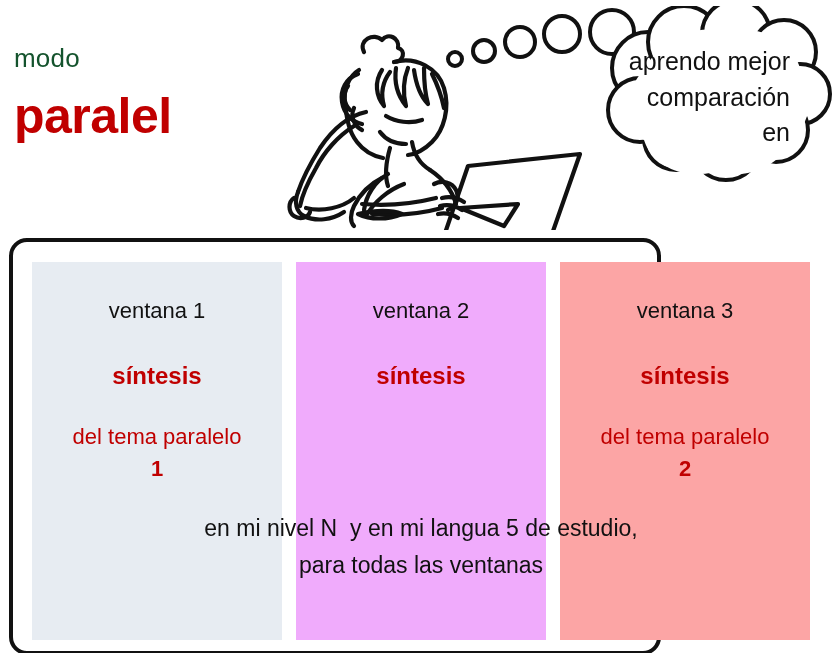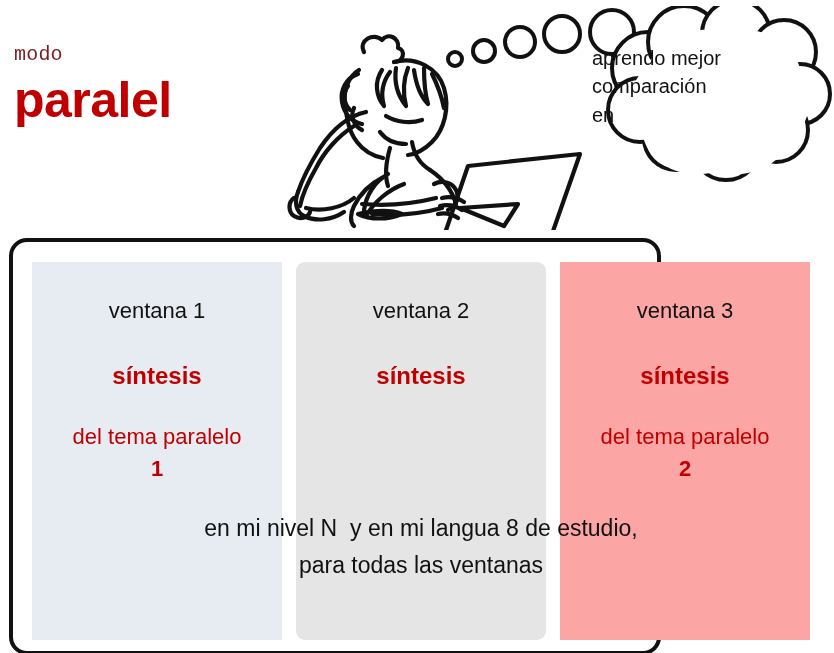--- a/index.html
+++ b/index.html
@@ -20,32 +20,31 @@
   }
 
   
   #title-block {
     position: absolute;
     left: 14px;
     top: 44px;
     width: 300px;
   }
   #title-modo {
-    font-size: 20px;
-    color: #7f1d1d;
+    font-size: 26px;
+    color: #14532d;
     line-height: 1.1;
     letter-spacing: 0.2px;
-    font-family: Liberation Mono, monospace;
   }
   #title-paralel {
     font-size: 50px;
     font-weight: bold;
     color: #C00000;
     line-height: 1.05;
-    margin-top: 8px;
+    margin-top: 17px;
     letter-spacing: -0.5px;
   }
 
   
   #illustration {
     position: absolute;
     left: 262px;
     top: 8px;
     width: 340px;
     height: 222px;
@@ -55,22 +54,22 @@
     left: 440px;
     top: 6px;
     width: 394px;
     height: 180px;
   }
   #cloud-text {
     position: absolute;
     left: 592px;
     top: 44px;
     width: 198px;
-    text-align: left;
-    font-size: 20px;
+    text-align: right;
+    font-size: 25px;
     color: #111111;
     line-height: 1.42;
   }
 
   
   #panel-container {
     position: absolute;
     left: 9px;
     top: 238px;
     width: 652px;
@@ -247,40 +246,40 @@
         <div class="col-inner">
           <div class="col-window-label">ventana 1</div>
           <div class="col-synthesis">síntesis</div>
           <div class="col-detail">
             <span>del tema paralelo</span><br>
             <span class="strong">1</span>
           </div>
         </div>
       </div>
 
-      <div class="column" style="background: #e5e5e5; border-radius: 9px;">
+      <div class="column" style="background: #f0abfc;">
         <div class="col-inner">
           <div class="col-window-label">ventana 2</div>
           <div class="col-synthesis">síntesis</div>
         </div>
       </div>
 
       <div class="column" style="background: #fca5a5;">
         <div class="col-inner">
           <div class="col-window-label">ventana 3</div>
           <div class="col-synthesis">síntesis</div>
           <div class="col-detail">
             <span>del tema paralelo</span><br>
             <span class="strong">2</span>
           </div>
         </div>
       </div>
 
     </div>
 
     <div id="bottom-caption">
-      <span class="cap-line">en mi nivel N  y en mi langua 8 de estudio,</span>
+      <span class="cap-line">en mi nivel N  y en mi langua 5 de estudio,</span>
       <span class="cap-line">para todas las ventanas</span>
     </div>
 
   </div>
 
 </div>
 
 </body></html>

